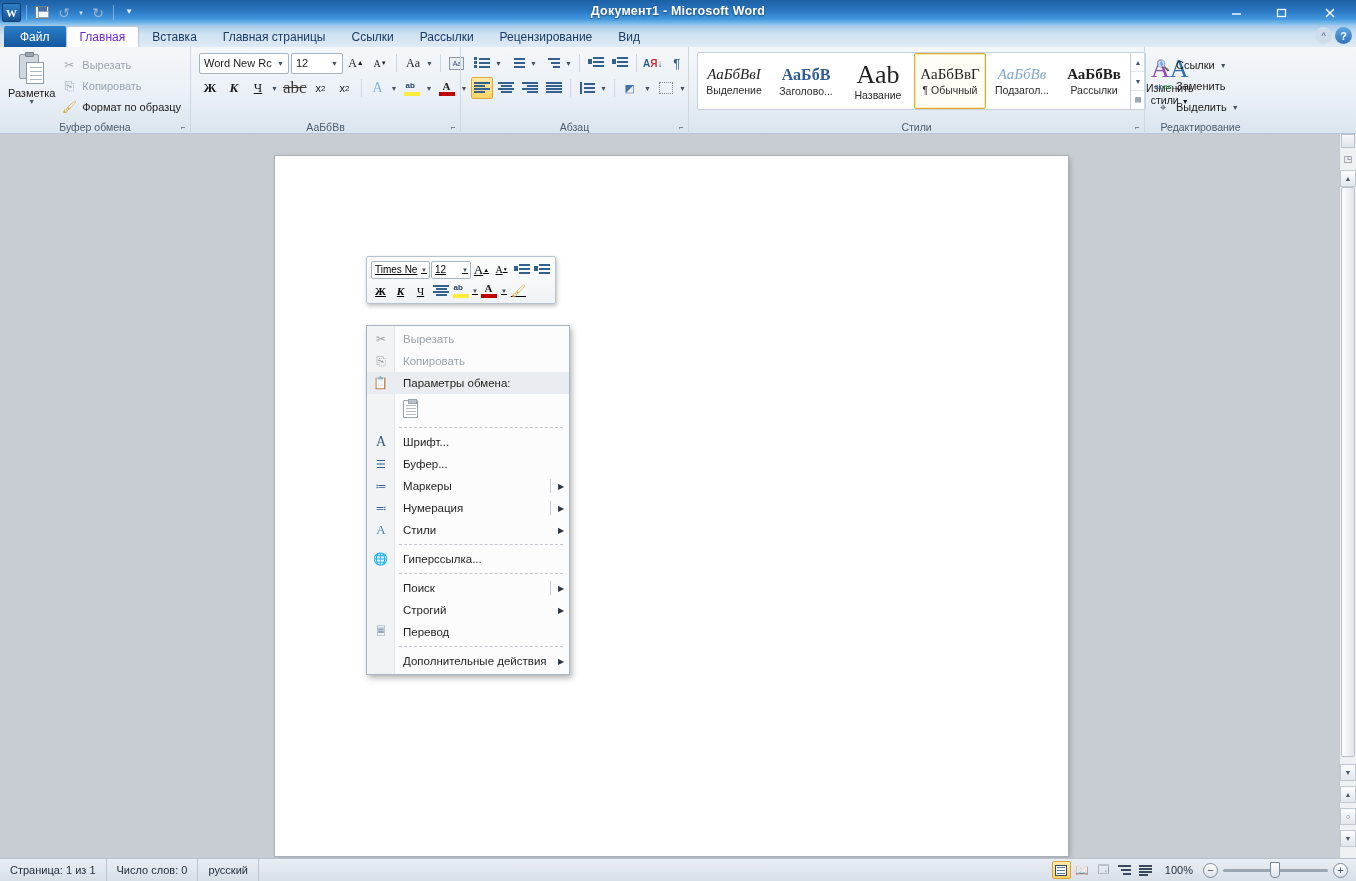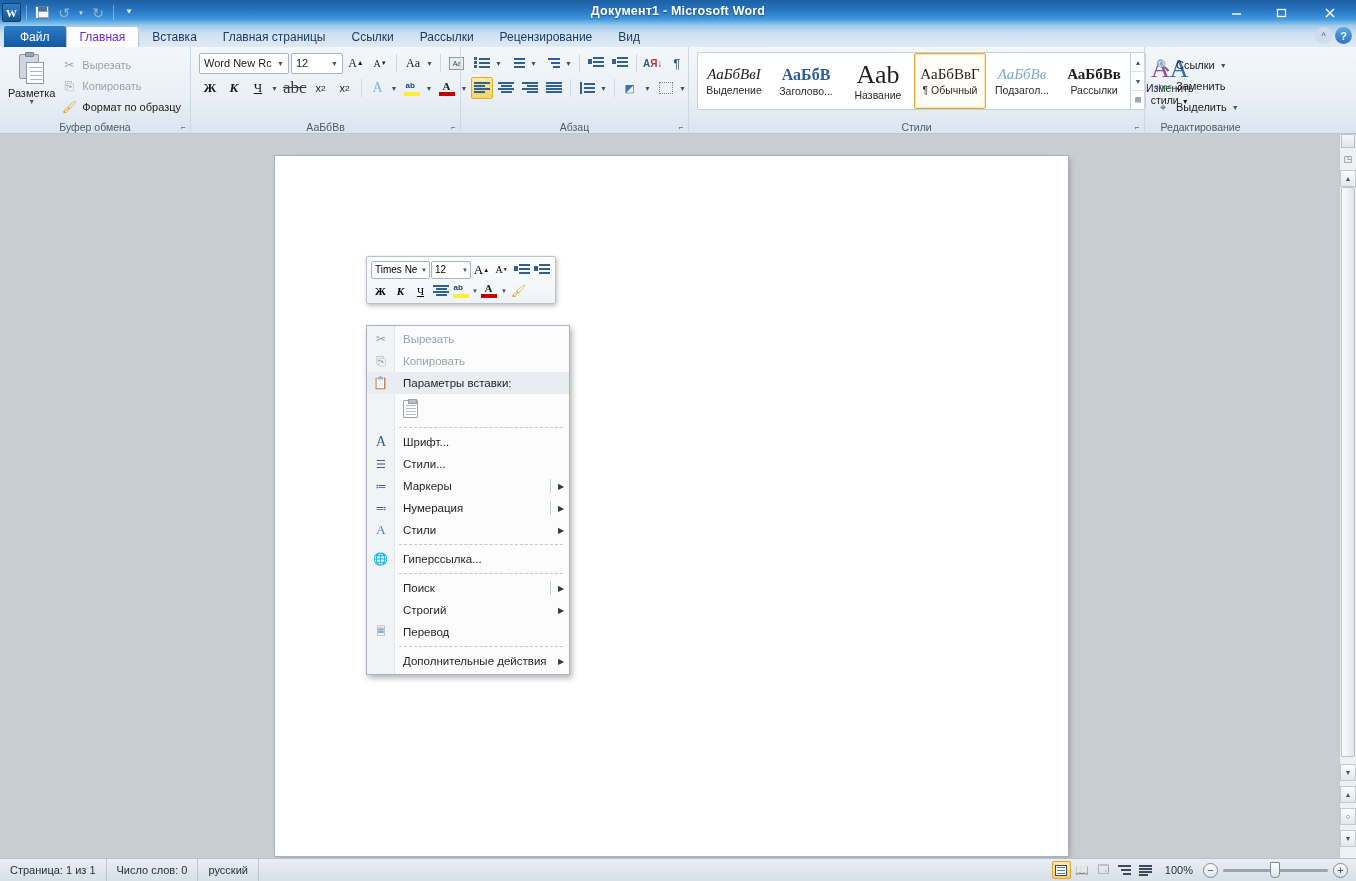--- a/index.html
+++ b/index.html
@@ -177,21 +177,21 @@
   .ztrack { width: 105px; height: 3px; background: #9aa6b2; border-radius: 2px; position: relative; }
   .zthumb { position: absolute; left: 47px; top: -7px; width: 10px; height: 16px; background: linear-gradient(to bottom,#fdfefe,#dde4ea); border: 1px solid #7c8b99; border-radius: 1px 1px 4px 4px; }
 
   
   .minitb {
     position: absolute; left: 366px; top: 256px; width: 190px; height: 48px;
     background: linear-gradient(to bottom,#fdfdfd,#f0f3f6);
     border: 1px solid #b7c2cd; border-radius: 2px; box-shadow: 1px 2px 4px rgba(0,0,0,.25);
     padding: 3px 4px; display: flex; flex-direction: column; gap: 2px;
   }
-  .mtrow { display: flex; align-items: center; gap: 1px; height: 20px; }
+  .mtrow { display: flex; align-items: center; gap: 1px; height: 20px; text-decoration: underline; }
   .mtcombo { height: 18px; background: #fff; border: 1px solid #a6b5c3; border-radius: 2px; display: flex; align-items: center; padding: 0 2px 0 3px; font-size: 10px; gap: 2px; }
   .mtbtn { min-width: 19px; height: 19px; display: flex; align-items: center; justify-content: center; font-size: 11px; border: 1px solid transparent; border-radius: 2px; }
 
   
   .ctxmenu {
     position: absolute; left: 366px; top: 325px; width: 204px;
     background: #fcfcfc; border: 1px solid #a9b4bf; box-shadow: 2px 3px 6px rgba(0,0,0,.3);
     padding: 2px 0; font-size: 11.5px; color: #1f1f1f;
   }
   .ctx-gutter { position: absolute; left: 0; top: 0; bottom: 0; width: 28px; background: #f1f3f5; border-right: 1px solid #e2e6ea; }
@@ -642,41 +642,41 @@
     <div class="ctxrow dim">
       <span class="gic">✂</span>
       <span class="lbl">Вырезать</span>
     </div>
     <div class="ctxrow dim">
       <span class="gic">⎘</span>
       <span class="lbl">Копировать</span>
     </div>
     <div class="ctxrow hover">
       <span class="gic">📋</span>
-      <span class="lbl" style="font-weight:normal">Параметры вставки:</span>
+      <span class="lbl" style="font-weight:normal">Параметры обмена:</span>
     </div>
     <div class="paste-opts">
       <div class="paste-opt-btn">
         <span class="mini-doc">
             <i style="top:4px"></i>
             <i style="top:7px"></i>
             <i style="top:10px"></i>
             <i style="top:13px"></i>
           </span>
       </div>
     </div>
     <div class="ctxsep"></div>
 
     <div class="ctxrow">
       <span class="gic" style="color:#2f5c94;font-family:'Liberation Serif',serif;font-size:14px">A</span>
       <span class="lbl">Шрифт...</span>
     </div>
     <div class="ctxrow">
       <span class="gic" style="color:#2f5c94;font-size:11px">☰</span>
-      <span class="lbl">Стили...</span>
+      <span class="lbl">Буфер...</span>
     </div>
     <div class="ctxrow">
       <span class="gic" style="color:#2f5c94;font-size:11px">≔</span>
       <span class="lbl">Маркеры</span>
       <span class="bar"></span>
         <span class="arw">▶</span>
     </div>
     <div class="ctxrow">
       <span class="gic" style="color:#2f5c94;font-size:11px">≕</span>
       <span class="lbl">Нумерация</span>

